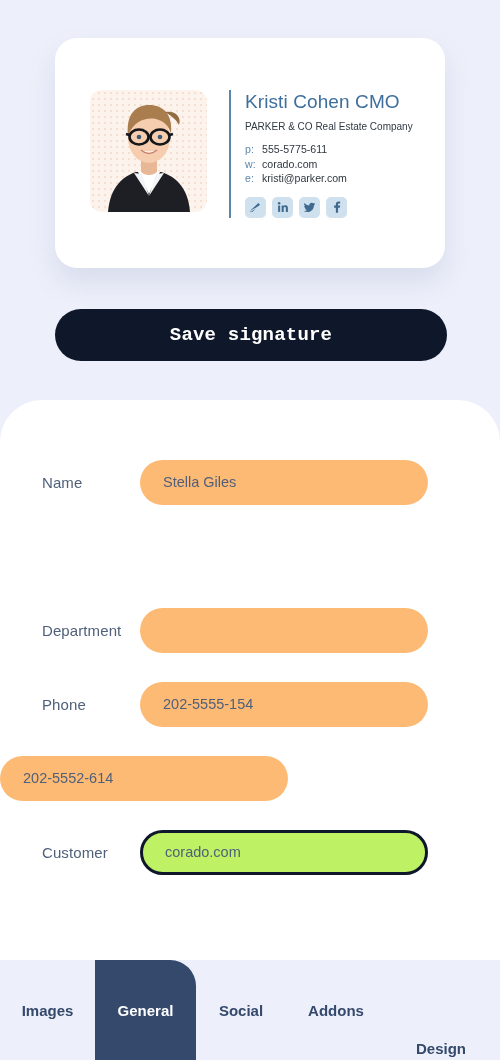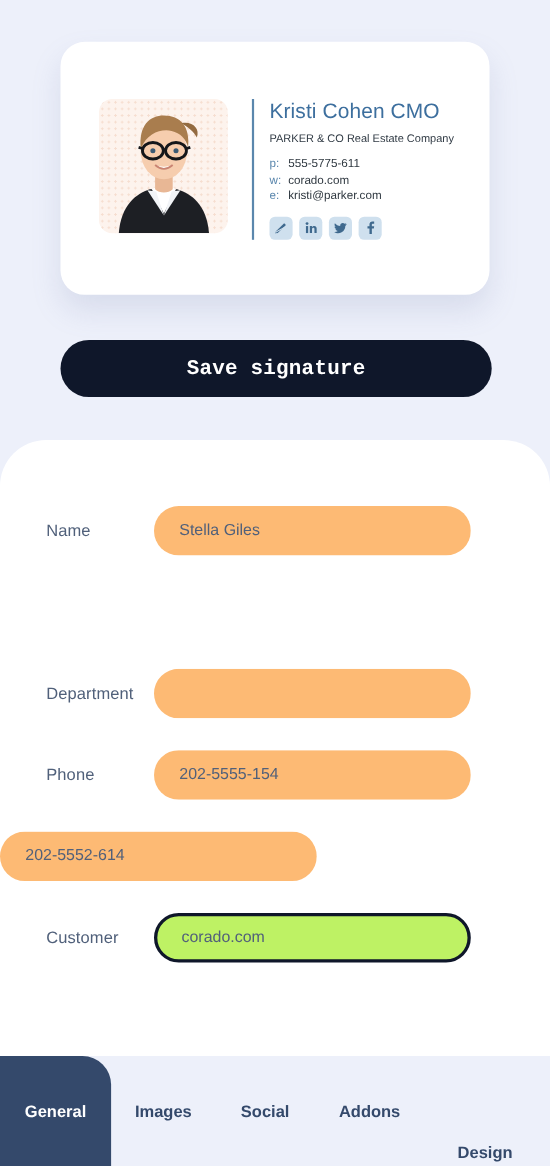--- a/index.html
+++ b/index.html
@@ -337,18 +337,18 @@
 
     <div class="field-row">
       <div class="field-label">Customer</div>
       <div class="field-input focused">corado.com</div>
     </div>
 
   </div>
 </div>
 
 <div class="tabbar">
+  <div class="tab t-images">Images</div>
   <div class="tab active">General</div>
-  <div class="tab t-images">Images</div>
   <div class="tab t-social">Social</div>
   <div class="tab t-addons">Addons</div>
   <div class="tab t-design">Design</div>
 </div>
 
 </body></html>

